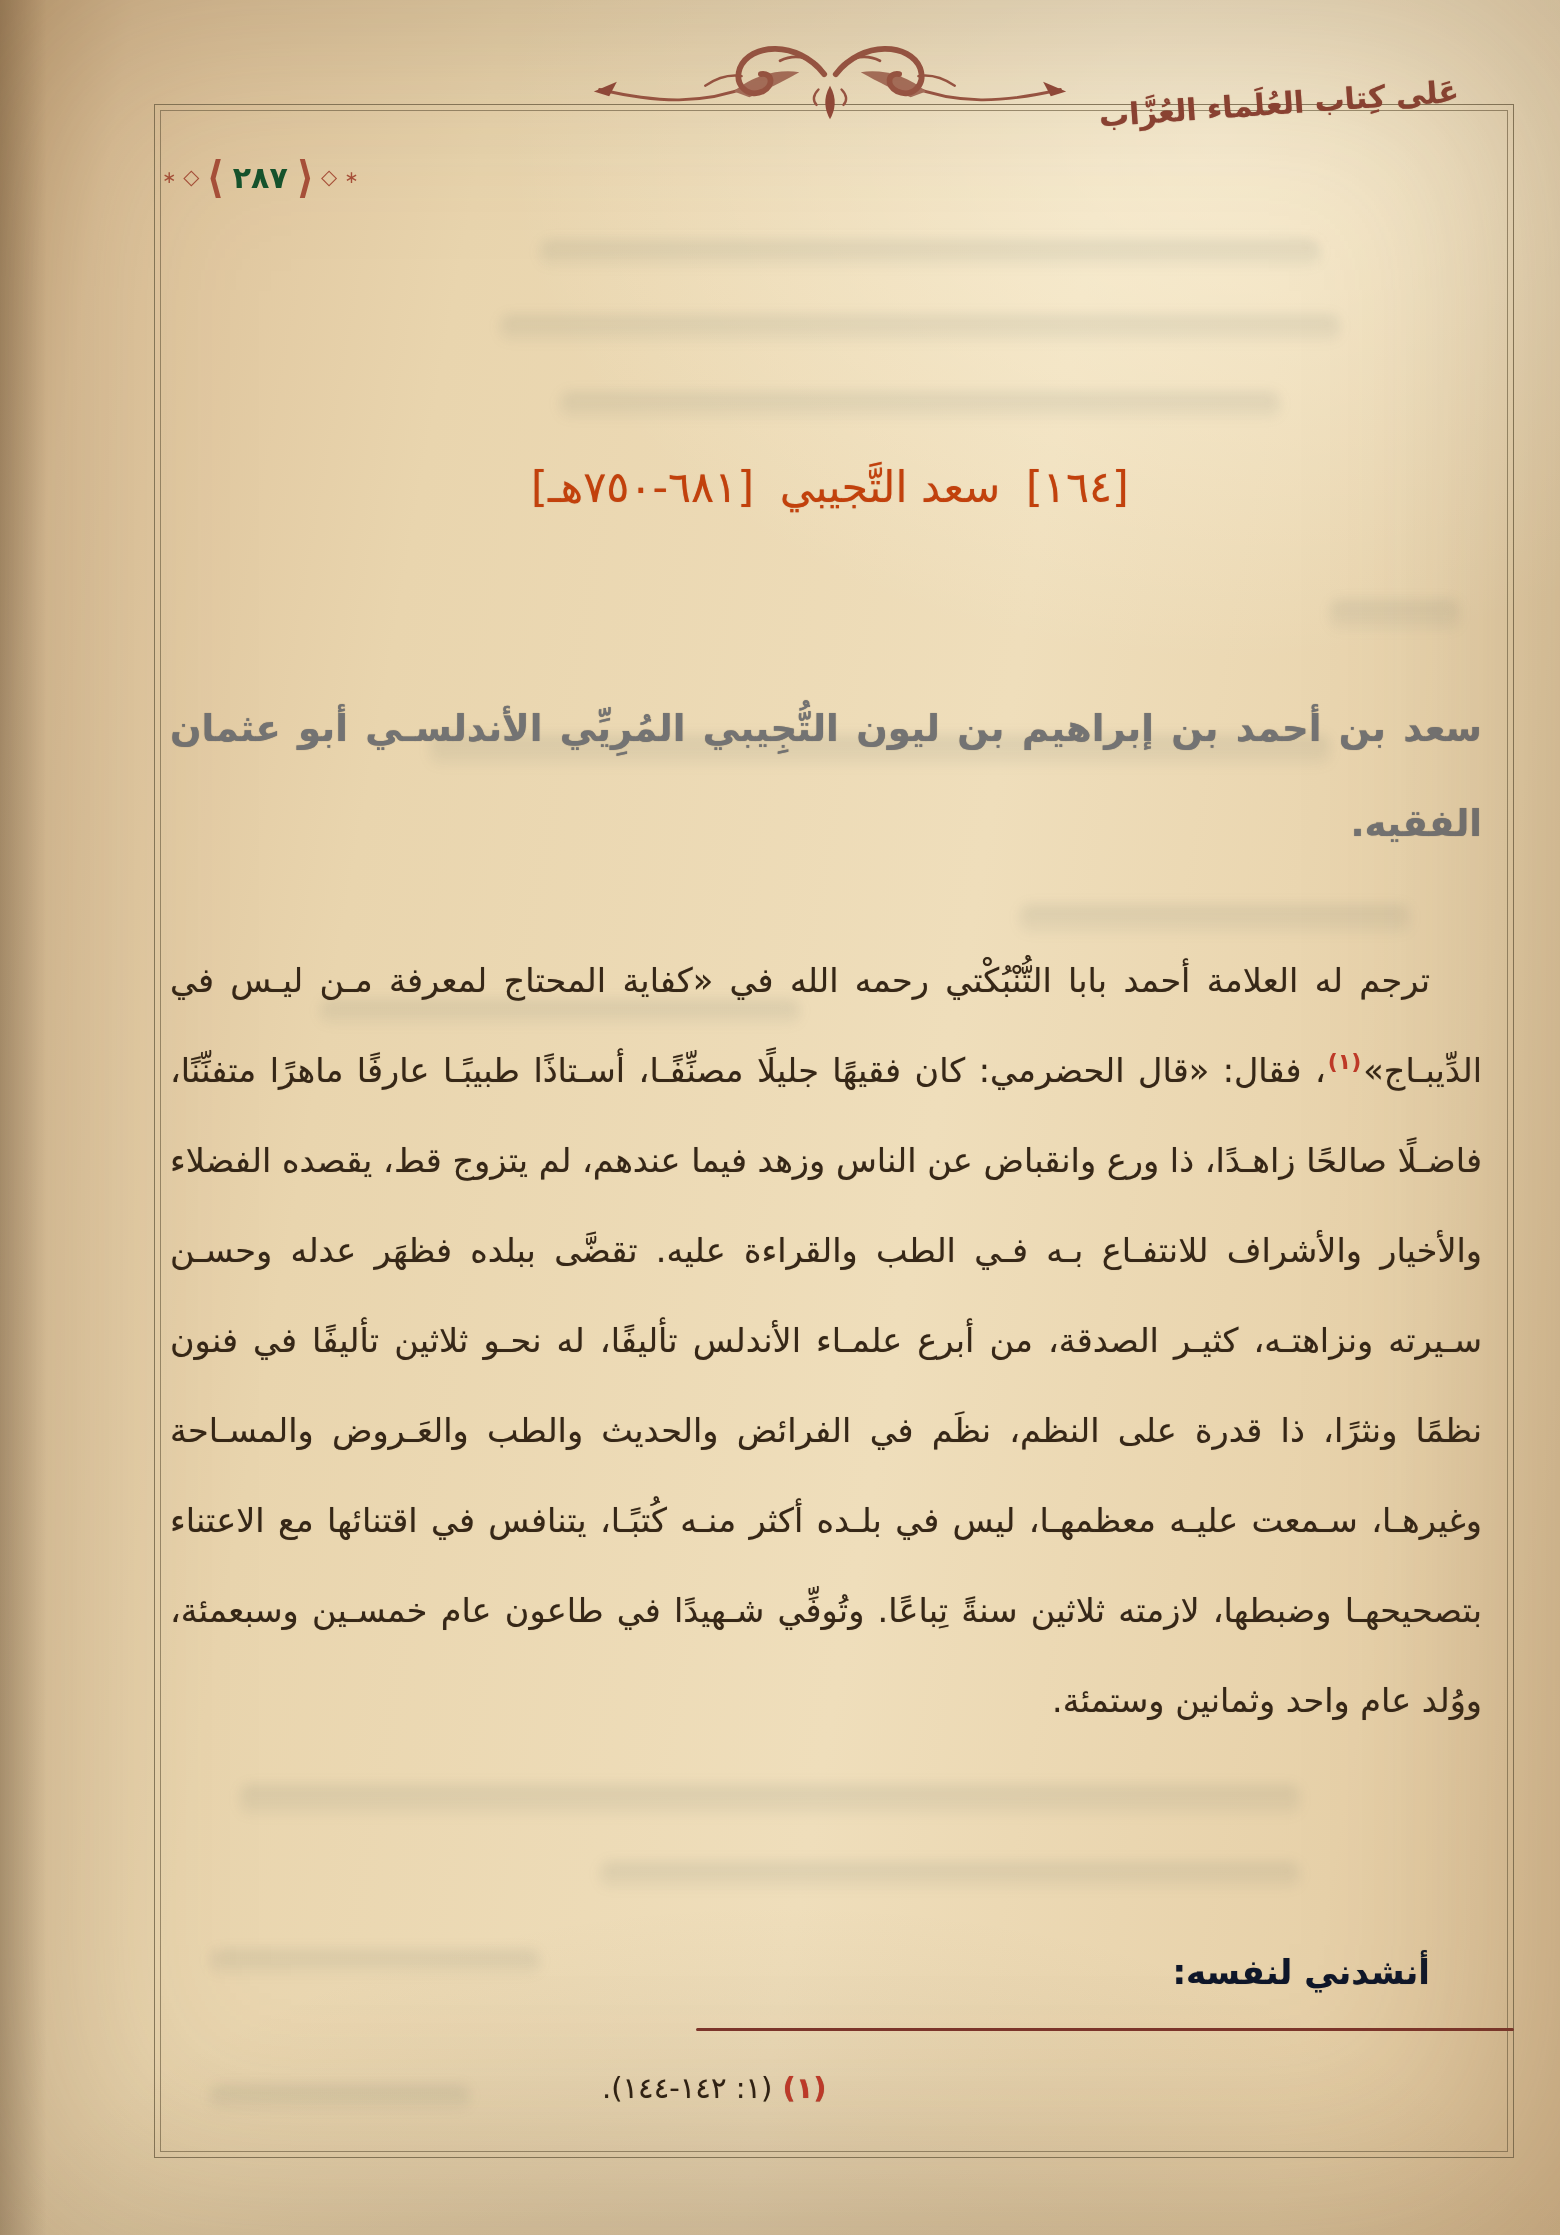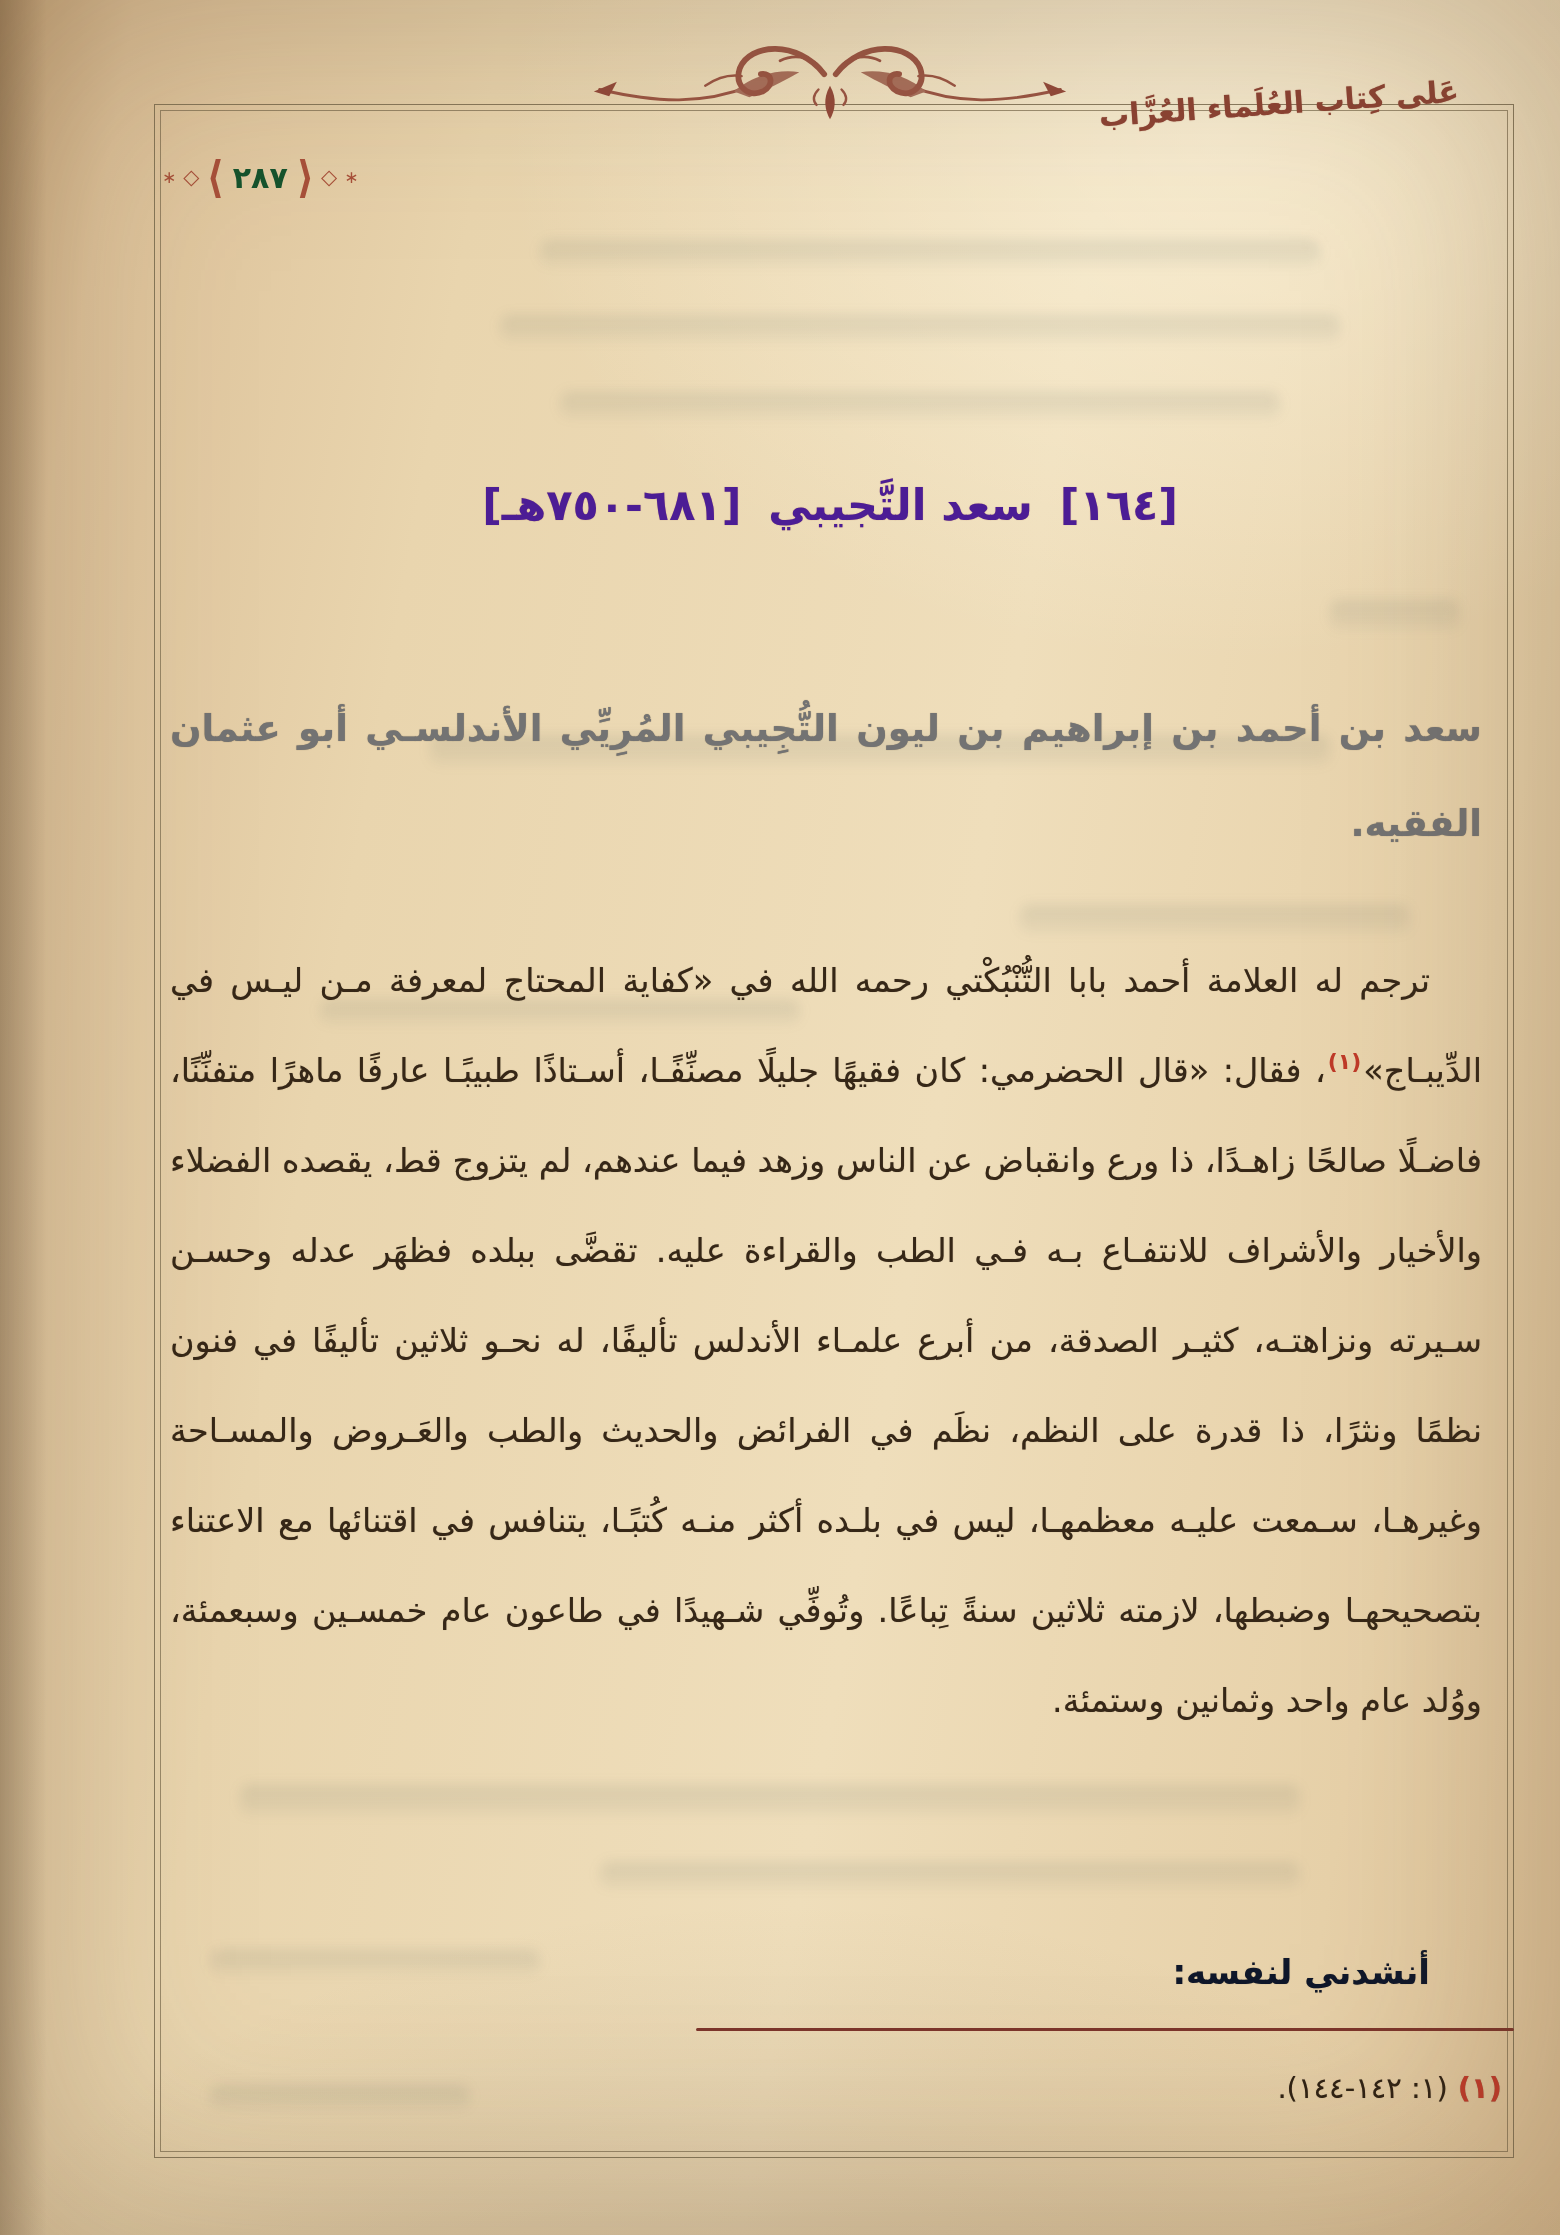--- a/index.html
+++ b/index.html
@@ -37,23 +37,23 @@
     position:absolute;left:162px;top:158px;
     display:flex;direction:ltr;align-items:center;gap:7px;
     color:#a8503a;
   }
   .pn-star{font-size:17px;line-height:1;color:#a8503a;}
   .pn-diamond{font-size:21px;line-height:1;color:#a8503a;}
   .pn-bracket{font-size:38px;line-height:1;color:#a8503a;font-weight:bold;transform:scaleY(1.15);}
   .pn-number{font-size:30px;font-weight:bold;color:#14532d;padding:0 2px;letter-spacing:2px;}
   
   .entry-heading{
-    position:absolute;left:160px;top:480px;width:1340px;
+    position:absolute;left:160px;top:462px;width:1340px;
     direction:rtl;text-align:center;
-    color:#4c1d95;font-weight:bold;font-size:43px;
+    color:#c2410c;font-weight:normal;font-size:43px;
     text-shadow:0 0 1px rgba(140,50,30,.4);
   }
   .entry-heading span{margin:0 6px;}
   
   .intro{
     position:absolute;right:78px;top:644px;width:1312px;
     direction:rtl;text-align:justify;
     font-size:37px;font-weight:bold;line-height:95px;color:#737373;
     text-shadow:0 0 1px rgba(46,33,19,.45);
   }
@@ -74,21 +74,21 @@
     font-size:34px;font-weight:bold;color:#0f172a;line-height:60px;
     text-shadow:0 0 .8px rgba(51,36,19,.4);
   }
   
   .fn-sep{
     position:absolute;right:46px;top:2028px;width:818px;height:0;
     border-top:3px solid #7c352b;border-radius:2px;
   }
   .footnote{
     position:absolute;right:58px;top:2062px;width:900px;
-    direction:rtl;text-align:right;
+    direction:rtl;text-align:left;
     font-size:29px;color:#2e2113;line-height:52px;
     text-shadow:0 0 .8px rgba(46,33,19,.4);
   }
   .footnote .fn-marker{color:#c03a2a;font-weight:bold;margin-left:10px;}
   
   .ghost{
     position:absolute;border-radius:10px;filter:blur(6px);
     background:linear-gradient(to bottom, rgba(96,106,94,.14), rgba(96,106,94,.05));
     pointer-events:none;
   }

